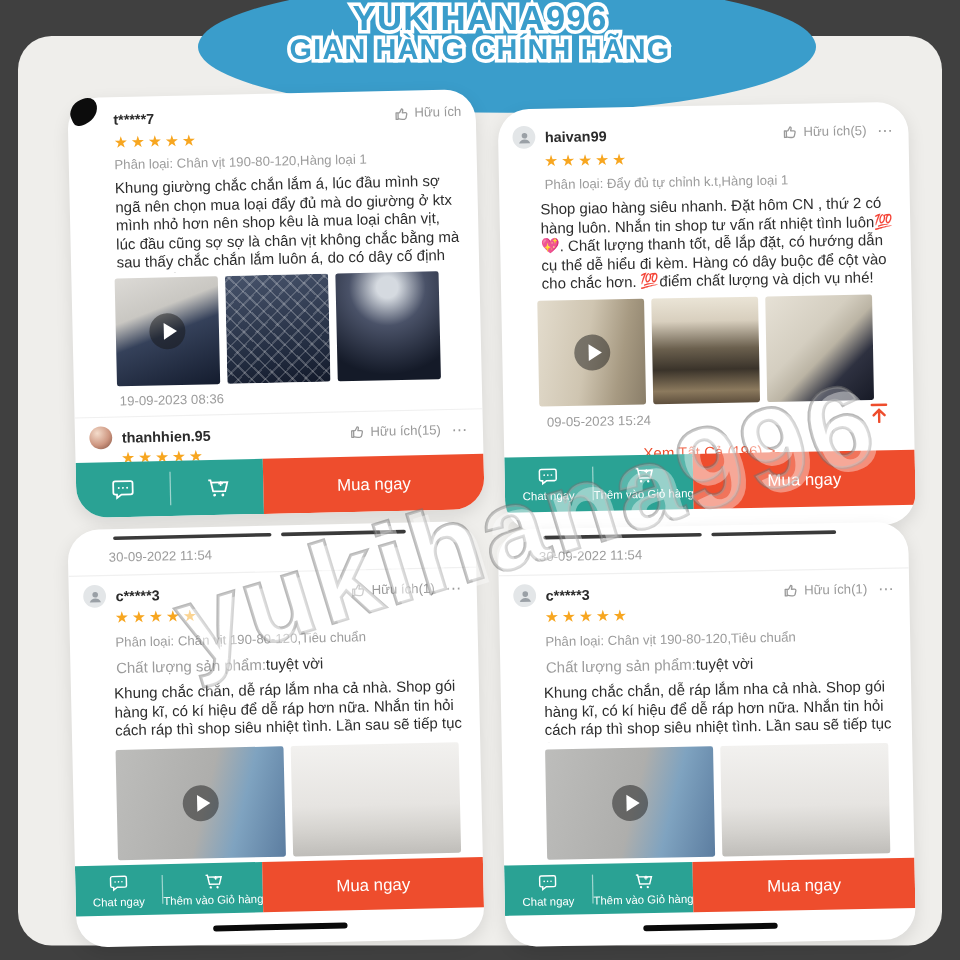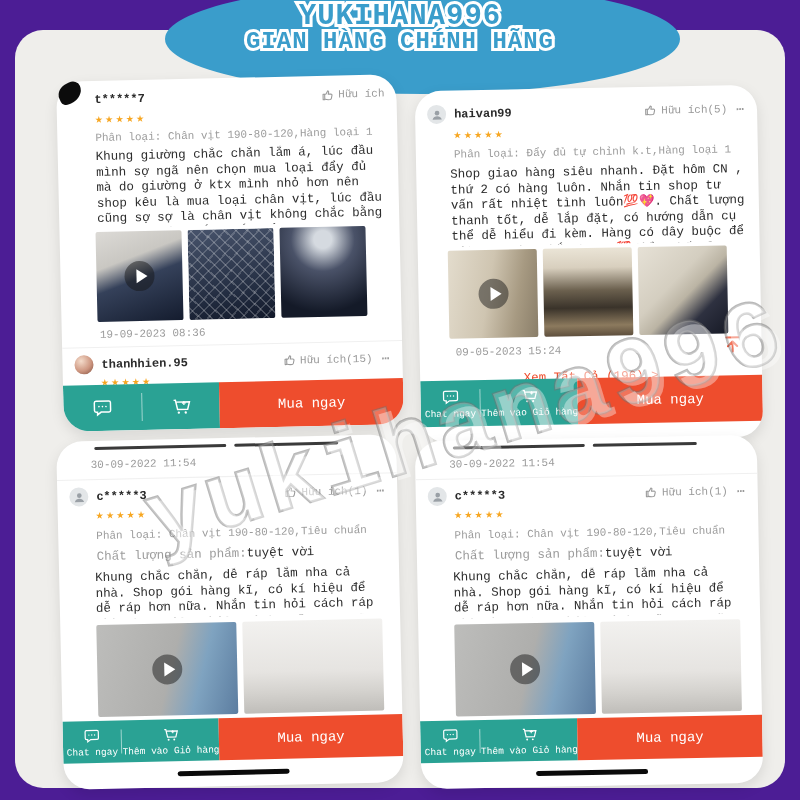--- a/index.html
+++ b/index.html
@@ -1,17 +1,17 @@
 <!DOCTYPE html>
 <html><head>
 <meta charset="utf-8">
 <style>
   html,body{margin:0;padding:0;}
   .stage{position:relative;width:800px;height:800px;overflow:hidden;
-         background:#4c1d95;font-family:Liberation Mono, monospace;}
+         background:#404040;font-family:Liberation Sans, sans-serif;}
   
   .card{position:absolute;left:15px;right:15px;top:30px;bottom:12px;
         background:#EFEEEB;border-radius:28px;z-index:1;}
   .dip{position:absolute;left:150px;top:-46px;width:515px;height:110px;
        background:#3A9DCB;border-radius:50%;z-index:2;}
   .banner{position:absolute;left:0;right:0;text-align:center;z-index:3;
           font-weight:800;color:#3A9DCB;letter-spacing:1px;
           -webkit-text-stroke:6px #FFFFFF;paint-order:stroke fill;}
   .banner.l1{top:0px;font-size:29px;}
   .banner.l2{top:28px;font-size:24px;text-align:center;}

